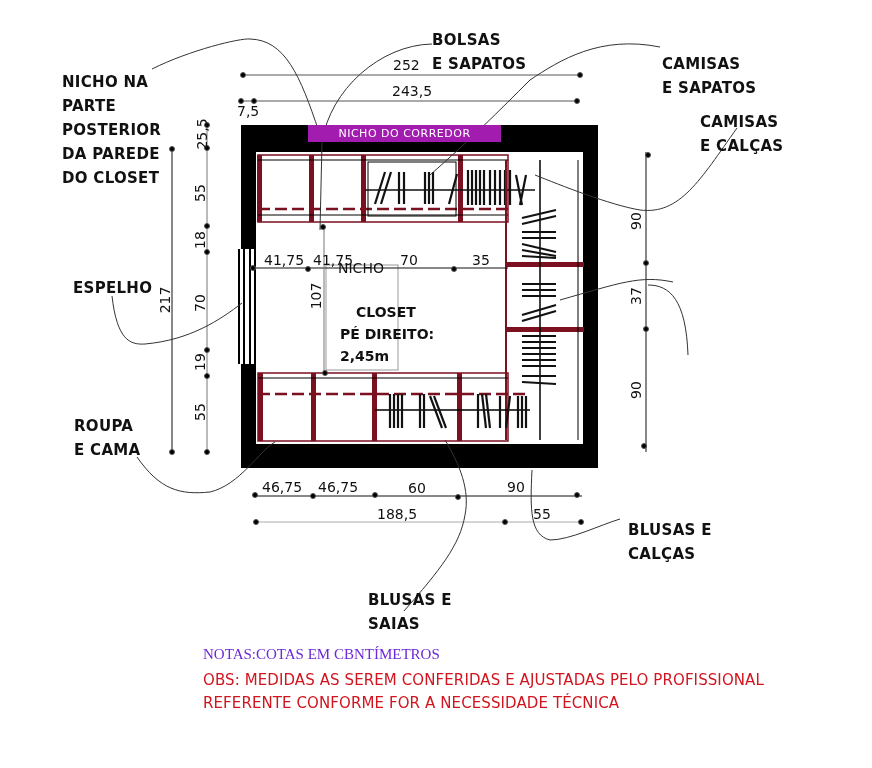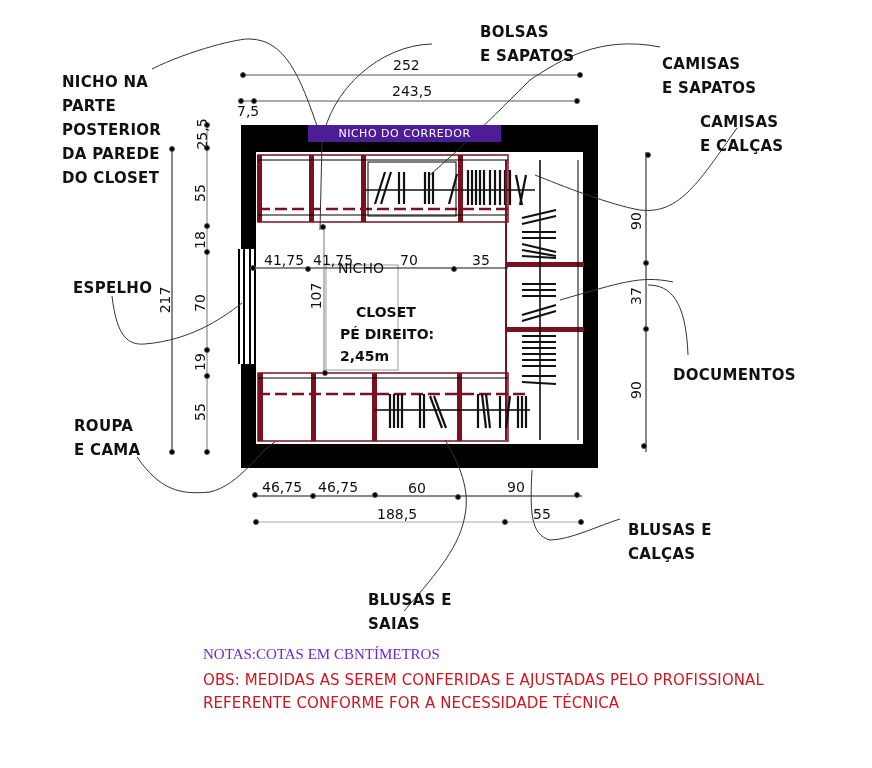--- a/index.html
+++ b/index.html
@@ -3,21 +3,21 @@
   <meta charset="utf-8">
   <style>
     html, body { margin: 0; padding: 0; background: #ffffff; }
     body { width: 872px; height: 768px; position: relative; overflow: hidden; font-family: "DejaVu Sans", sans-serif; }
     .lbl { position: absolute; font-family: "DejaVu Sans", sans-serif; font-weight: bold; font-size: 15px; line-height: 24px; color: #111; letter-spacing: 0.3px; white-space: nowrap; }
     .dim { position: absolute; font-family: "DejaVu Sans", sans-serif; font-size: 14px; color: #111; white-space: nowrap; }
     .vdim { position: absolute; font-family: "DejaVu Sans", sans-serif; font-size: 14px; color: #111; white-space: nowrap; transform: rotate(-90deg); transform-origin: center center; }
     .note-blue { position: absolute; left: 203px; top: 646px; font-family: Liberation Serif, serif; font-size: 15px; color: #6d28d9; white-space: nowrap; }
     .note-red { position: absolute; left: 203px; font-family: "DejaVu Sans", sans-serif; font-size: 15px; color: #d2141e; white-space: nowrap; letter-spacing: 0.1px; }
     svg.plan { position: absolute; left: 0; top: 0; }
-    .nicho-corredor { position: absolute; left: 308px; top: 125px; width: 193px; height: 17px; background: #4c1d95; color: #ffffff; font-family: "DejaVu Sans", sans-serif; font-size: 11px; line-height: 17px; text-align: center; letter-spacing: 0.5px; }
+    .nicho-corredor { position: absolute; left: 308px; top: 125px; width: 193px; height: 17px; background: #a21caf; color: #ffffff; font-family: "DejaVu Sans", sans-serif; font-size: 11px; line-height: 17px; text-align: center; letter-spacing: 0.5px; }
     .center-label { position: absolute; font-family: "DejaVu Sans", sans-serif; font-weight: bold; font-size: 14px; color: #111; line-height: 22px; white-space: nowrap; }
   </style>
 </head>
 <body>
 
 <svg class="plan" width="872" height="768" viewBox="0 0 872 768">
 
   <g>
     <rect x="241" y="125" width="357" height="343" fill="#000"></rect>
     <rect x="256" y="152" width="327" height="292" fill="#fff"></rect>
@@ -198,37 +198,36 @@
 <div class="center-label" style="left:340px;top:323px;">PÉ DIREITO:</div>
 <div class="center-label" style="left:340px;top:345px;">2,45m</div>
 
 <div class="lbl" style="left:62px;top:70px;">
   <div>NICHO NA</div>
   <div>PARTE</div>
   <div>POSTERIOR</div>
   <div>DA PAREDE</div>
   <div>DO CLOSET</div>
 </div>
-<div class="lbl" style="left:432px;top:20px;margin-left:48px;">
+<div class="lbl" style="left:432px;top:28px;">
   <div>BOLSAS</div>
   <div>E SAPATOS</div>
 </div>
 <div class="lbl" style="left:662px;top:52px;">
   <div>CAMISAS</div>
   <div>E SAPATOS</div>
 </div>
 <div class="lbl" style="left:700px;top:110px;">
   <div>CAMISAS</div>
   <div>E CALÇAS</div>
 </div>
 <div class="lbl" style="left:73px;top:276px;">
   <div>ESPELHO</div>
 </div>
 <div class="lbl" style="left:673px;top:363px;">
-  <div>DOCUMENTOS</div>
 </div>
 <div class="lbl" style="left:74px;top:414px;">
   <div>ROUPA</div>
   <div>E CAMA</div>
 </div>
 <div class="lbl" style="left:628px;top:518px;">
   <div>BLUSAS E</div>
   <div>CALÇAS</div>
 </div>
 <div class="lbl" style="left:368px;top:588px;">

